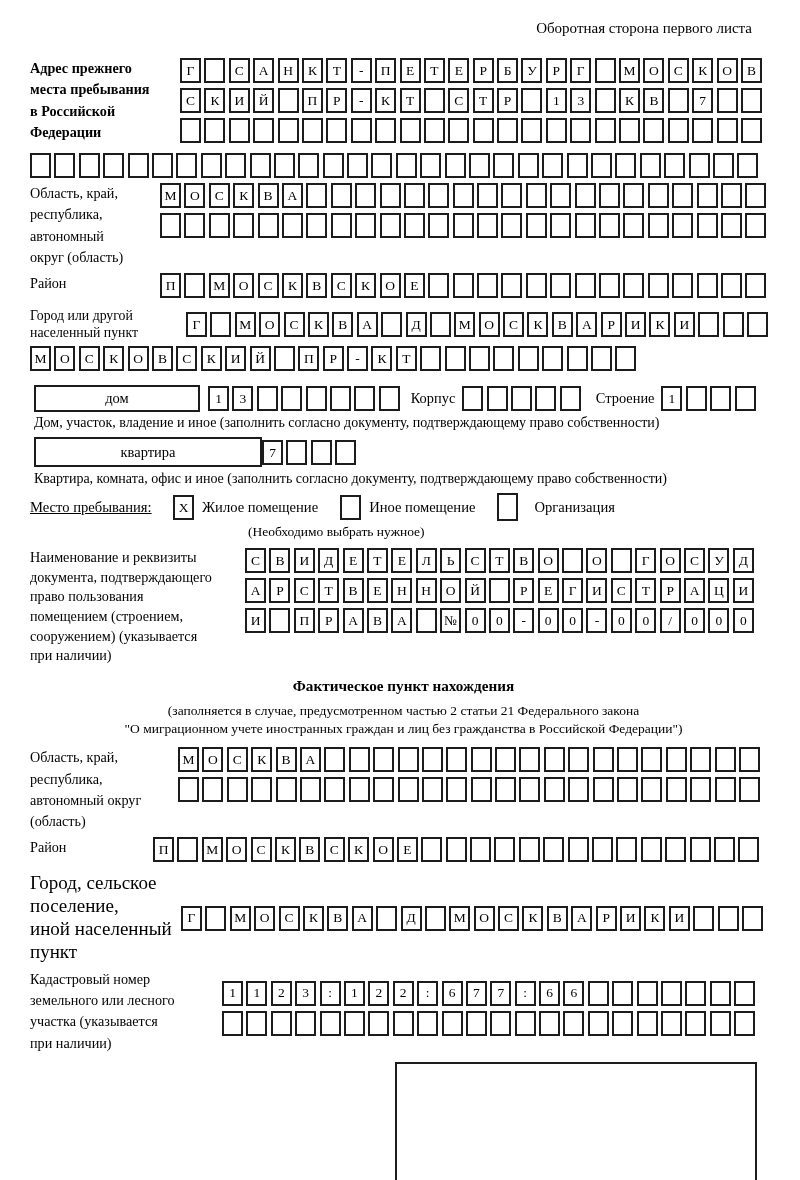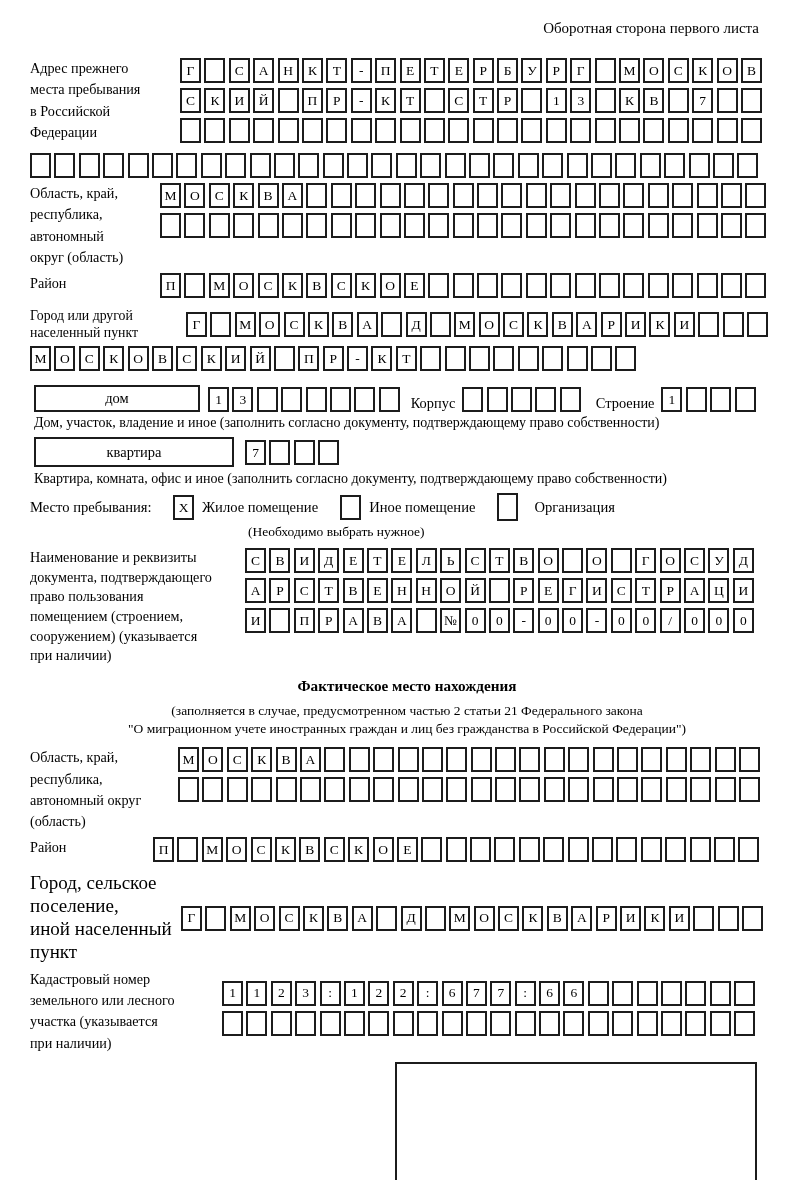--- a/index.html
+++ b/index.html
@@ -1,43 +1,43 @@
 <!DOCTYPE html>
 <html><head>
 <meta charset="utf-8">
 <style>
   html,body{margin:0;padding:0;background:#ffffff;}
   body{width:800px;height:1180px;font-family:"Liberation Serif","DejaVu Serif",serif;color:#000;overflow:hidden;}
-  .page{box-sizing:border-box;width:800px;height:1180px;padding:20px 16px 0 30px;}
+  .page{box-sizing:border-box;width:800px;height:1180px;padding:20px 23px 0 30px;}
 
   .backnote{font-size:15px;text-align:right;padding-right:25px;}
 
   .cellrow{display:flex;gap:3.4px;margin-bottom:5px;}
   .cell{flex:0 0 21px;width:21px;height:25px;box-sizing:border-box;border:2px solid #1c1c1c;
         display:flex;align-items:center;justify-content:center;font-size:13.5px;line-height:1;
         background:#fff;}
 
   .frow{display:flex;margin-bottom:5px;}
   .frow .lbl{font-size:14.2px;line-height:1.5;white-space:pre-line;}
-  .lbl-150{flex:0 0 150px;} .lbl-130{flex:0 0 130px;} .lbl-156{flex:0 0 156px;}
+  .lbl-150{flex:0 0 150px;font-weight:bold;} .lbl-130{flex:0 0 130px;} .lbl-156{flex:0 0 156px;}
   .lbl-215{flex:0 0 215px;} .lbl-148{flex:0 0 148px;} .lbl-123{flex:0 0 123px;}
   .lbl-151{flex:0 0 151px;} .lbl-192{flex:0 0 192px;}
   .vcenter{align-items:center;}
 
   .note-center{text-align:center;font-size:13.5px;line-height:1.35;white-space:pre-line;}
   .sec-title{text-align:center;font-weight:bold;font-size:15.4px;margin:5px 0 9px 0;}
 
   .wbox{box-sizing:border-box;border:2px solid #1c1c1c;display:flex;align-items:center;
         justify-content:center;font-size:14.5px;background:#fff;}
-  .domrow{display:flex;align-items:flex-end;margin:9px 0 3px 4px;}
+  .domrow{display:flex;align-items:center;margin:9px 0 3px 4px;}
   .dom-box{width:166px;height:27px;margin-right:8px;}
   .mid-lbl{font-size:14.4px;margin:0 7px 0 11px;}
   .caption{font-size:14px;margin:0 0 6px 4px;}
   .kvrow{display:flex;align-items:center;margin:2px 0 4px 4px;}
-  .kv-box{width:200px;height:30px;margin-right:11px;}
+  .kv-box{width:228px;height:30px;}
 
   .placerow{display:flex;align-items:center;font-size:14.6px;margin-top:5px;}
   .placerow .gap8{width:8px;} .placerow .gap16{width:16px;} .placerow .gap22{width:22px;}
   .place-note{font-size:13.5px;margin:3px 0 8px 218px;}
 
   .doc-lbl{line-height:1.38 !important;}
 
   .fact-title{text-align:center;font-weight:bold;font-size:15.2px;margin:11px 0 7px 0;}
   .fact-note{margin-bottom:9px;}
 
@@ -363,21 +363,21 @@
     <div class="cellrow" style="margin-bottom:0;">
         <span class="cell">7</span>
         <span class="cell"></span>
         <span class="cell"></span>
         <span class="cell"></span>
       </div>
   </div>
   <div class="caption">Квартира, комната, офис и иное (заполнить согласно документу, подтверждающему право собственности)</div>
 
   <div class="placerow">
-    <span style="flex:0 0 143px;">Место пребывания:</span>
+    <span style="flex:0 0 143px;text-decoration:underline;">Место пребывания:</span>
     <span class="cell">X</span>
     <span class="gap8"></span>
     <span>Жилое помещение</span>
     <span class="gap22"></span>
     <span class="cell"></span>
     <span class="gap8"></span>
     <span>Иное помещение</span>
     <span class="gap22"></span>
     <span class="cell" style="height:28px;"></span>
     <span class="gap16"></span>
@@ -458,21 +458,21 @@
           <span class="cell">0</span>
           <span class="cell">0</span>
           <span class="cell">/</span>
           <span class="cell">0</span>
           <span class="cell">0</span>
           <span class="cell">0</span>
         </div>
     </div>
   </div>
 
-  <div class="fact-title">Фактическое место нахождения</div>
+  <div class="fact-title">Фактическое пункт нахождения</div>
   <div class="note-center fact-note">(заполняется в случае, предусмотренном частью 2 статьи 21 Федерального закона
 "О миграционном учете иностранных граждан и лиц без гражданства в Российской Федерации")</div>
 
   <div class="frow">
     <div class="lbl lbl-148">Область, край,
 республика,
 автономный округ
 (область)</div>
     <div>
       <div class="cellrow">

